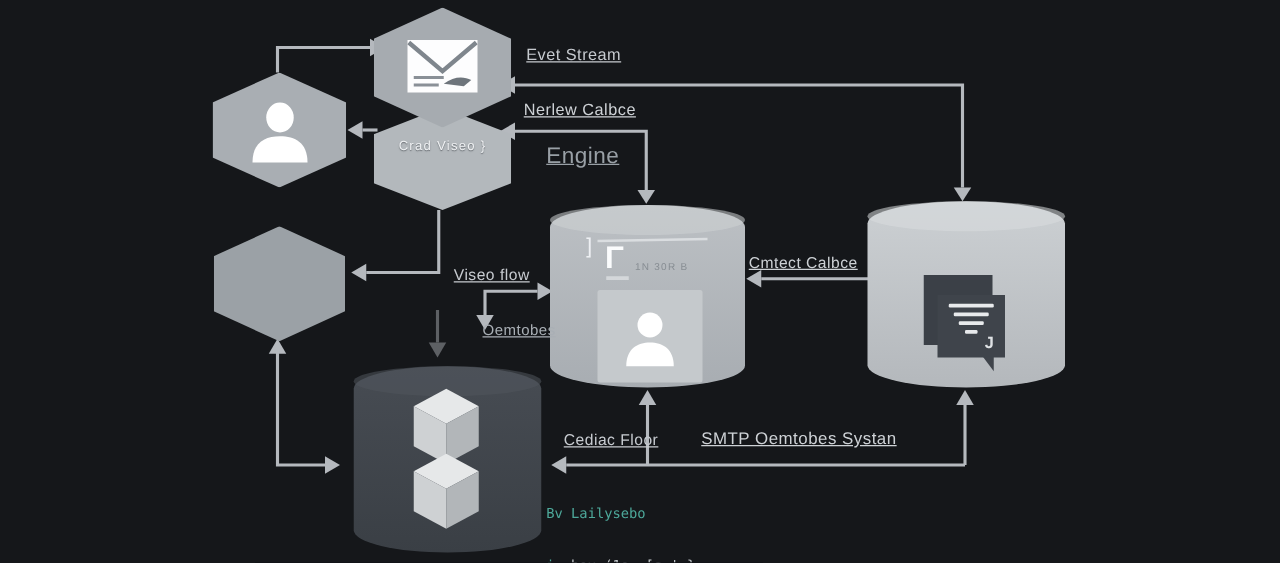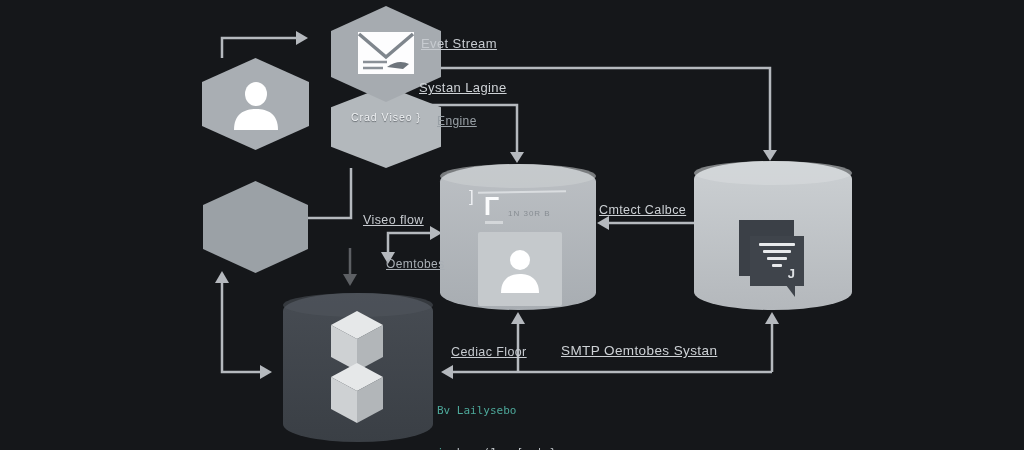--- a/index.html
+++ b/index.html
@@ -1,19 +1,19 @@
 <!DOCTYPE html>
 <html><head>
 <meta charset="utf-8">
 <style>
   html,body{margin:0;padding:0;background:#101216;}
   #canvas{position:relative;width:1024px;height:450px;background:#15171a;overflow:hidden;
           font-family:"Liberation Sans",sans-serif;}
   .abs{position:absolute;}
-  .hex{position:absolute;clip-path:polygon(50% 0%,100% 26%,100% 74%,50% 100%,0% 74%,0% 26%);margin-left:32px;}
+  .hex{position:absolute;clip-path:polygon(50% 0%,100% 26%,100% 74%,50% 100%,0% 74%,0% 26%);}
   .cyl{position:absolute;border-radius:50% / 12%;}
   .cyl .cap{position:absolute;left:0;top:0;width:100%;height:24px;border-radius:50%;opacity:.55;}
   .lbl{position:absolute;color:#c7cbd0;font-size:13px;letter-spacing:.4px;white-space:nowrap;text-decoration:underline;}
   .code{position:absolute;font-family:"DejaVu Sans Mono",monospace;font-size:11px;line-height:14px;white-space:pre;}
   .teal{color:#4da89a;}
   .lightc{color:#c2c7cb;}
   svg{display:block;}
   .wire{stroke:#b5b9be;stroke-width:2.5;fill:none;}
   .head{fill:#b5b9be;stroke:none;}
   .card{position:absolute;background:#c5c9cc;border-radius:2px;}
@@ -146,22 +146,22 @@
       </g>
       <g>
         <polygon points="74,70 100,84 74,98 48,84" fill="#e6e8e9"></polygon>
         <polygon points="48,84 74,98 74,130 48,116" fill="#ced1d3"></polygon>
         <polygon points="100,84 74,98 74,130 100,116" fill="#b2b6b9"></polygon>
       </g>
     </svg>
   </div>
 
   <div class="lbl" style="left:421px;top:36px;z-index:4;">Evet Stream</div>
-  <div class="lbl" style="left:419px;top:80px;color:#ced2d6;z-index:4;">Systan Lagine</div>
-  <div class="lbl" style="left:437px;top:114px;font-size:12px;color:#99a0a6;z-index:4;">Engine</div>
+  <div class="lbl" style="left:419px;top:80px;color:#ced2d6;z-index:4;">Nerlew Calbce</div>
+  <div class="lbl" style="left:437px;top:114px;font-size:18px;color:#99a0a6;z-index:4;">Engine</div>
   <div class="lbl" style="left:363px;top:213px;font-size:12.5px;z-index:4;">Viseo flow</div>
   <div class="lbl" style="left:386px;top:257px;font-size:12px;color:#a9afb5;z-index:4;">Oemtobes</div>
   <div class="lbl" style="left:599px;top:203px;font-size:12.5px;color:#ccd0d4;z-index:4;">Cmtect Calbce</div>
   <div class="lbl" style="left:436px;top:345px;font-size:12.5px;z-index:4;margin-left:15px;">Cediac Floor</div>
   <div class="lbl" style="left:561px;top:343px;font-size:13.5px;color:#ced2d6;z-index:4;">SMTP Oemtobes Systan</div>
 
   <div class="code" style="left:437px;top:376px;z-index:4;">
     <div><span class="teal">Bv Lailysebo</span></div>
     <div><span class="teal">i</span><span class="lightc">  box (1o  [ε₀' }</span></div>
     

